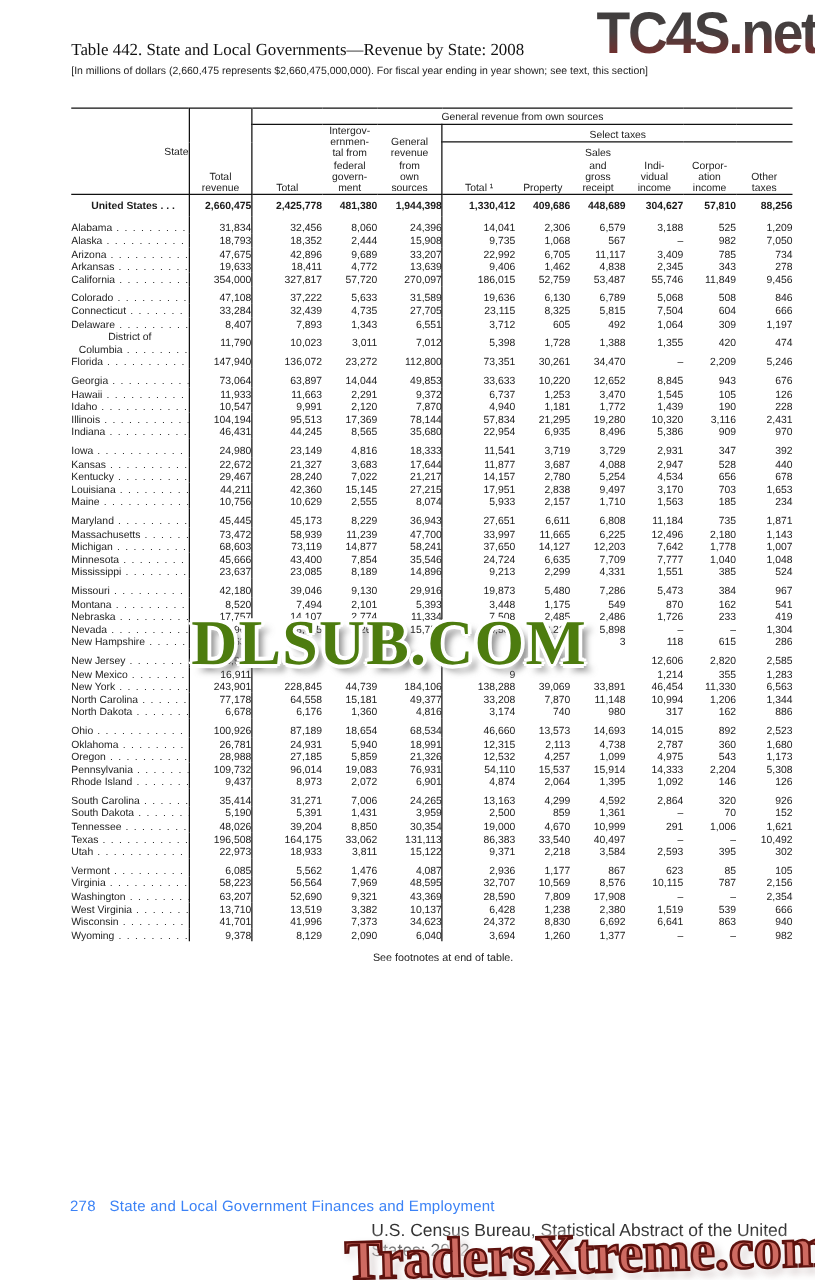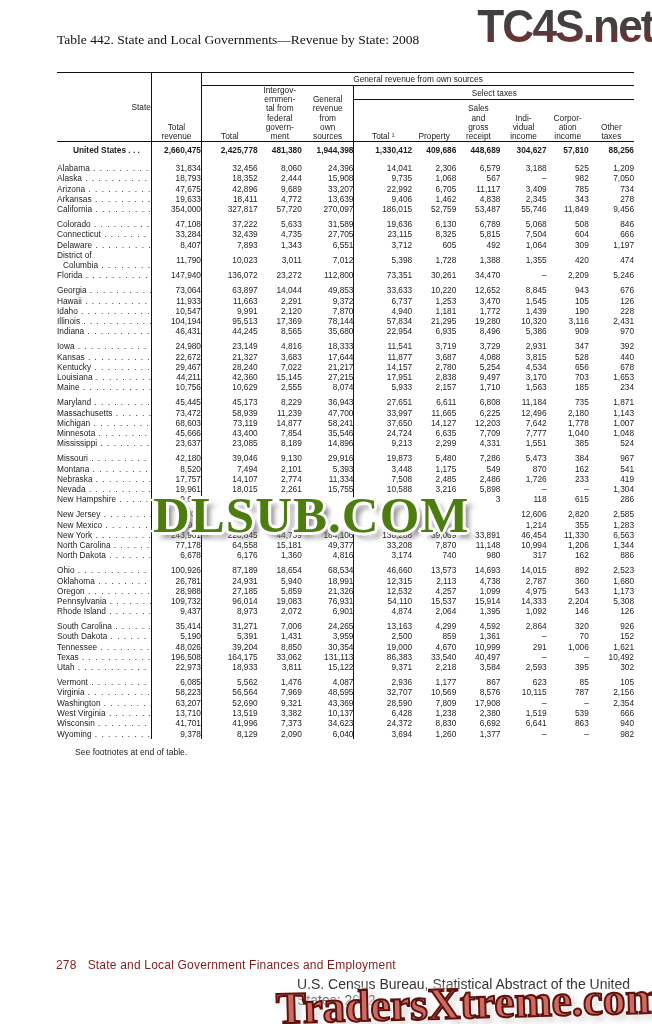--- a/index.html
+++ b/index.html
@@ -33,30 +33,30 @@
   th.hb{border-bottom:1.5px solid #111;}
   .bR{border-right:1px solid #111;}
   td.num{
     font-size:8.3px;line-height:10.3px;text-align:right;padding-right:3px;
     white-space:nowrap;
   }
   td.st{
     font-size:8.3px;line-height:10.3px;text-align:left;padding-left:2px;
     white-space:nowrap;overflow:hidden;max-width:94px;
   }
-  td.st div{white-space:nowrap;overflow:hidden;}
+  td.st div{white-space:nowrap;overflow:hidden;text-align:center;}
   .lead::after{content:"\00a0. . . . . . . . . . . . . . . . . . . . . . . .";letter-spacing:1px;}
   .wrap2{margin-left:6px;}
   tbody.usb td{font-weight:bold;padding-top:3px;padding-bottom:3px;}
   tbody.usb td.st{padding-left:16px;}
   tbody.grp > tr:first-child > td{padding-top:4.5px;}
-  .footnote{font-size:8.6px;margin-top:8px;margin-left:18px;color:#222;}
+  .footnote{font-size:8.6px;margin-top:8px;margin-left:18px;color:#222;text-align:center;}
   
   .footer-line{
-    position:absolute;left:56px;top:958px;font-size:12px;color:#7f1d1d;
+    position:absolute;left:56px;top:958px;font-size:12px;color:#3b82f6;
     letter-spacing:.2px;
   }
   .footer-line .pageno{margin-right:11px;}
   .source{position:absolute;left:297px;top:976px;font-size:14px;color:#333;}
   
   .wm{position:absolute;z-index:5;white-space:nowrap;pointer-events:none;}
   .wm-top{
     top:-2px;right:-2px;
     font-family:"Liberation Sans",sans-serif;font-weight:bold;
     font-size:47px;letter-spacing:-2px;
@@ -86,20 +86,21 @@
 </style>
 </head>
 <body>
 
 <div class="page">
 
   <div class="wm wm-top">TC4S.net</div>
 
   <div class="doc">
     <h1 class="title">Table 442. State and Local Governments—Revenue by State: 2008</h1>
+    <div class="subtitle">[In millions of dollars (2,660,475 represents $2,660,475,000,000). For fiscal year ending in year shown;  see text, this section]</div>
 
     <table class="rev">
       <colgroup>
         <col style="width:94px">
           <col style="width:50px">
           <col style="width:56px">
         <col style="width:44px">
           <col style="width:52px">
           <col style="width:58px">
         <col style="width:44px">
@@ -383,21 +384,21 @@
           </tr>
           <tr>
             <td class="st bR lead">Kansas</td>
             <td class="num bR">22,672</td>
             <td class="num">21,327</td>
             <td class="num">3,683</td>
             <td class="num bR">17,644</td>
             <td class="num">11,877</td>
             <td class="num">3,687</td>
             <td class="num">4,088</td>
-            <td class="num">3,815</td>
+            <td class="num">2,947</td>
             <td class="num">528</td>
             <td class="num">440</td>
           </tr>
           <tr>
             <td class="st bR lead">Kentucky</td>
             <td class="num bR">29,467</td>
             <td class="num">28,240</td>
             <td class="num">7,022</td>
             <td class="num bR">21,217</td>
             <td class="num">14,157</td>

